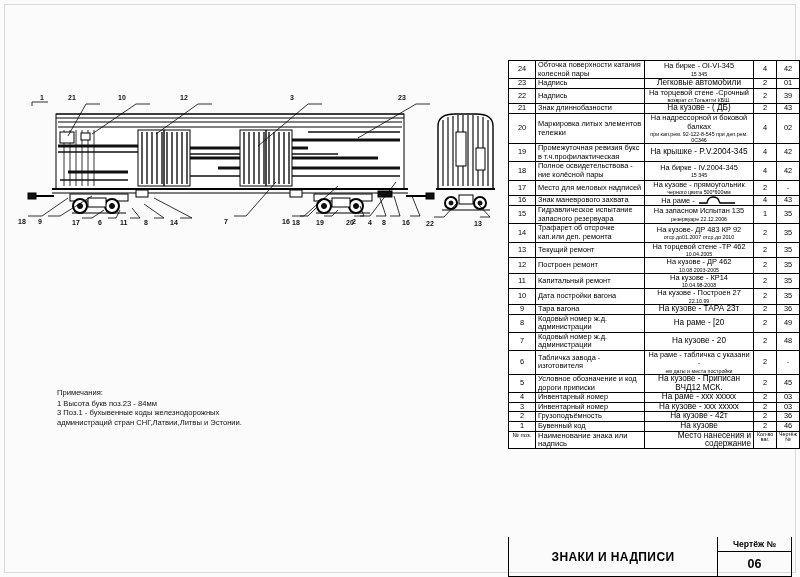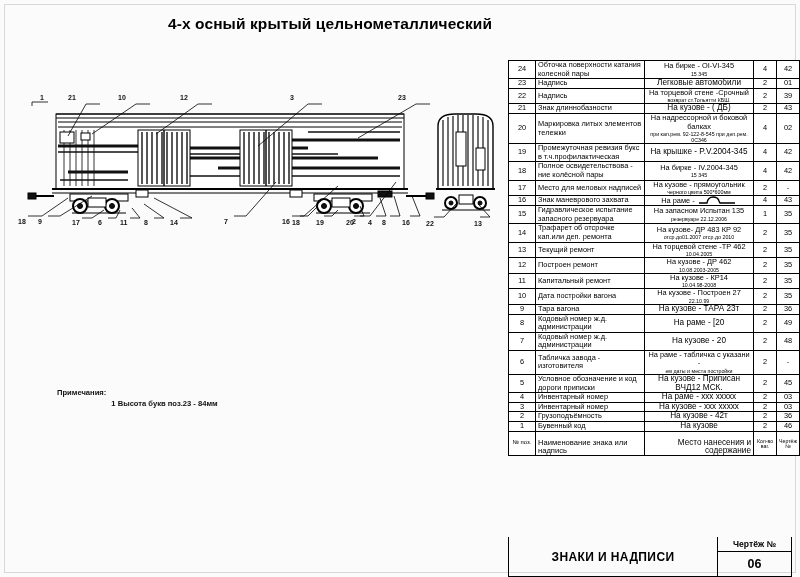--- a/index.html
+++ b/index.html
@@ -31,24 +31,24 @@
   #drawing svg{display:block;}
 
   .callout{
     position:absolute;font-size:7px;font-weight:bold;color:#111;
     font-family:"Liberation Sans", sans-serif;line-height:8px;
   }
 
   
   #notes{
     position:absolute;left:57px;top:388px;width:215px;
-    font-size:7.6px;line-height:9.6px;color:#111;font-weight:bold;
+    font-size:7.6px;line-height:9.6px;color:#111;
   }
   #notes .hd{margin-bottom:1px;}
-  #notes .ln{white-space:normal;text-align:center;}
+  #notes .ln{white-space:normal;}
 
   
   #tbl-wrap{position:absolute;left:508px;top:60px;width:284px;}
   table.spec{
     border-collapse:collapse;width:284px;
     table-layout:fixed;background:#fff;
   }
   table.spec td{
     border:1px solid #000;
     padding:0 2px;
@@ -62,21 +62,21 @@
   td.c-place{width:104px;font-size:6.5px;text-align:center;}
   td.c-qty{width:18px;text-align:center;font-size:8.4px;}
   td.c-dr{width:18px;text-align:center;font-size:8.4px;}
   td.c-pg{width:18px;text-align:center;font-size:8.4px;}
 
   td.c-place.big{font-size:8.2px;}
   .sub{font-size:5.3px;line-height:6px;display:block;}
   .nm-small{font-size:6.6px;line-height:7.6px;}
 
   
-  tr.hdr td{font-size:7.6px;line-height:8.4px;vertical-align:top;padding-top:7px;}
+  tr.hdr td{font-size:7.6px;line-height:8.4px;vertical-align:top;padding-top:0;}
   tr.hdr td.c-pos{font-size:6px;line-height:6.6px;}
   tr.hdr td.c-qty,tr.hdr td.c-dr,tr.hdr td.c-pg{font-size:5.2px;line-height:5.8px;}
 
   
   #titleblock{
     position:absolute;left:508px;top:537px;width:284px;height:40px;
     border:1px solid #000;border-top:none;box-sizing:border-box;display:flex;
   }
   #tb-left{
     flex:1;display:flex;align-items:center;justify-content:center;
@@ -90,21 +90,20 @@
     justify-content:center;font-size:8.6px;font-weight:bold;box-sizing:border-box;}
   #tb-r2{flex:1;display:flex;align-items:center;justify-content:center;
     font-size:12.5px;font-weight:bold;}
 </style>
 </head>
 <body>
 
 <div id="page">
 
   <div id="title">
-    <div>4-х осный крытый цельнометаллический</div>
   </div>
 
   <div id="drawing">
     <svg width="490" height="145" viewBox="0 0 490 145">
       <g stroke="#000" fill="none" stroke-width="1">
 
         <rect x="48" y="28" width="348" height="75" fill="#fff"></rect>
 
         <line x1="48" y1="28" x2="396" y2="28"></line>
         <line x1="48" y1="32" x2="396" y2="32"></line>
@@ -293,20 +292,21 @@
     <div class="callout" style="left:374px;top:133px;">8</div>
     <div class="callout" style="left:394px;top:133px;">16</div>
 
     <div class="callout" style="left:418px;top:134px;">22</div>
     <div class="callout" style="left:466px;top:134px;">13</div>
   </div>
 
   <div id="notes">
     <div class="hd">Примечания:</div>
     <div class="ln">1 Высота букв поз.23 - 84мм</div>
+    <div class="ln">3 Поз.1 - бухывенные коды железнодорожных администраций стран СНГ,Латвии,Литвы и Эстонии.</div>
   </div>
 
   <div id="tbl-wrap">
     <table class="spec">
       <tbody id="tbody">
           <tr>
             <td class="c-pos">24</td>
             <td class="c-name nm-small">Обточка поверхности катания колесной пары</td>
             <td class="c-place"><span>На бирке -    OI-VI-345</span><span class="sub">15 345</span></td>
             <td class="c-qty">4</td>

